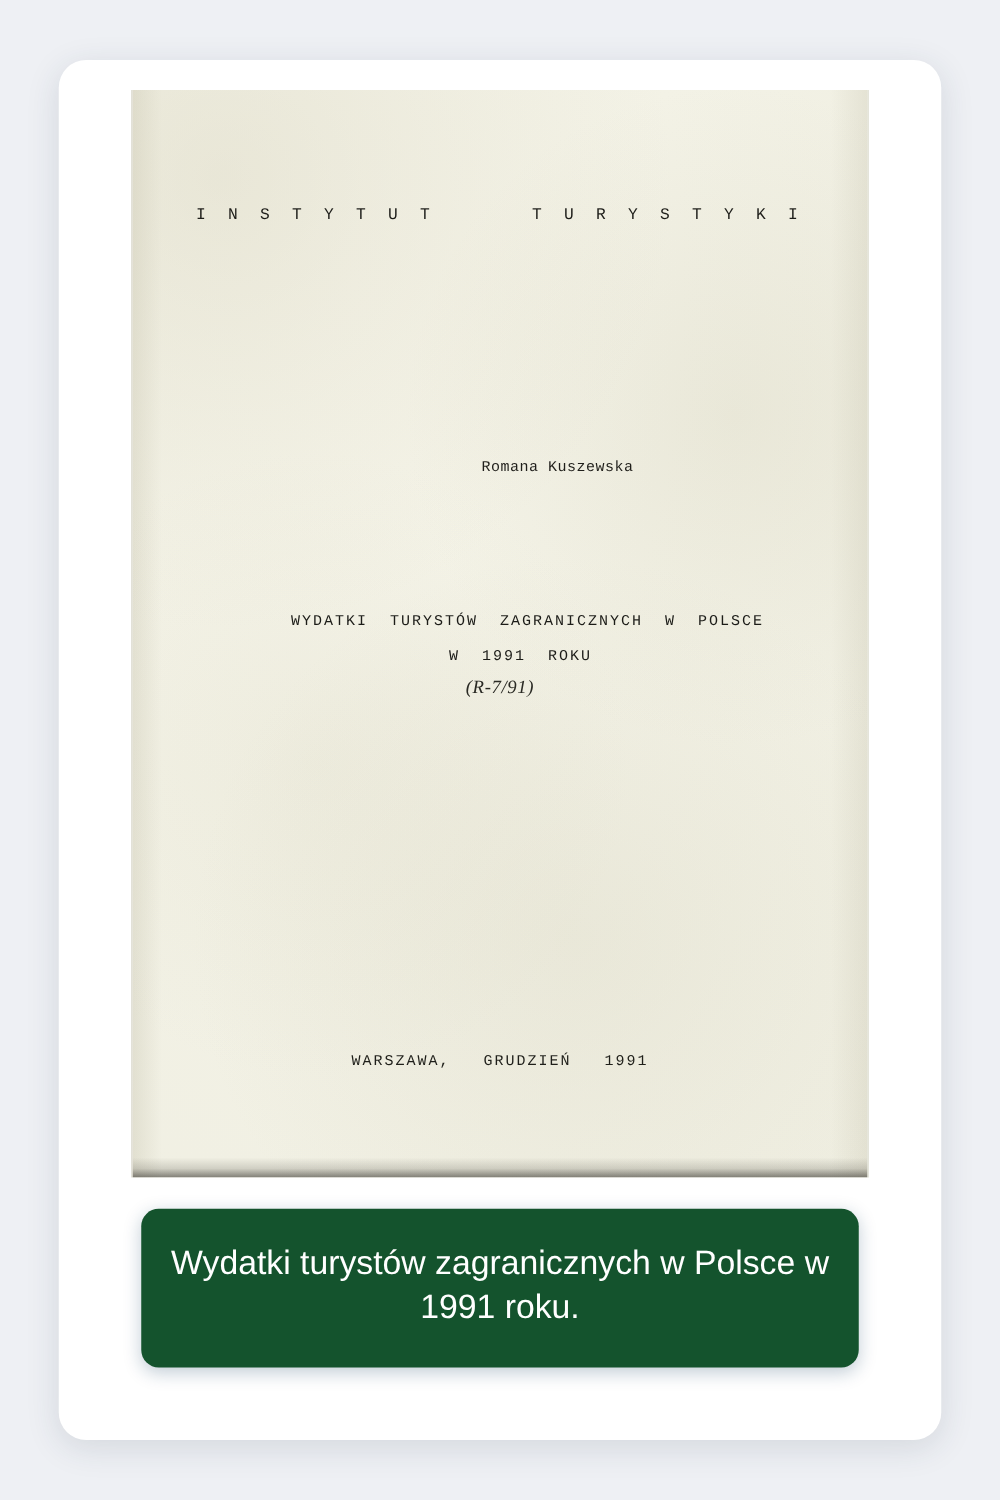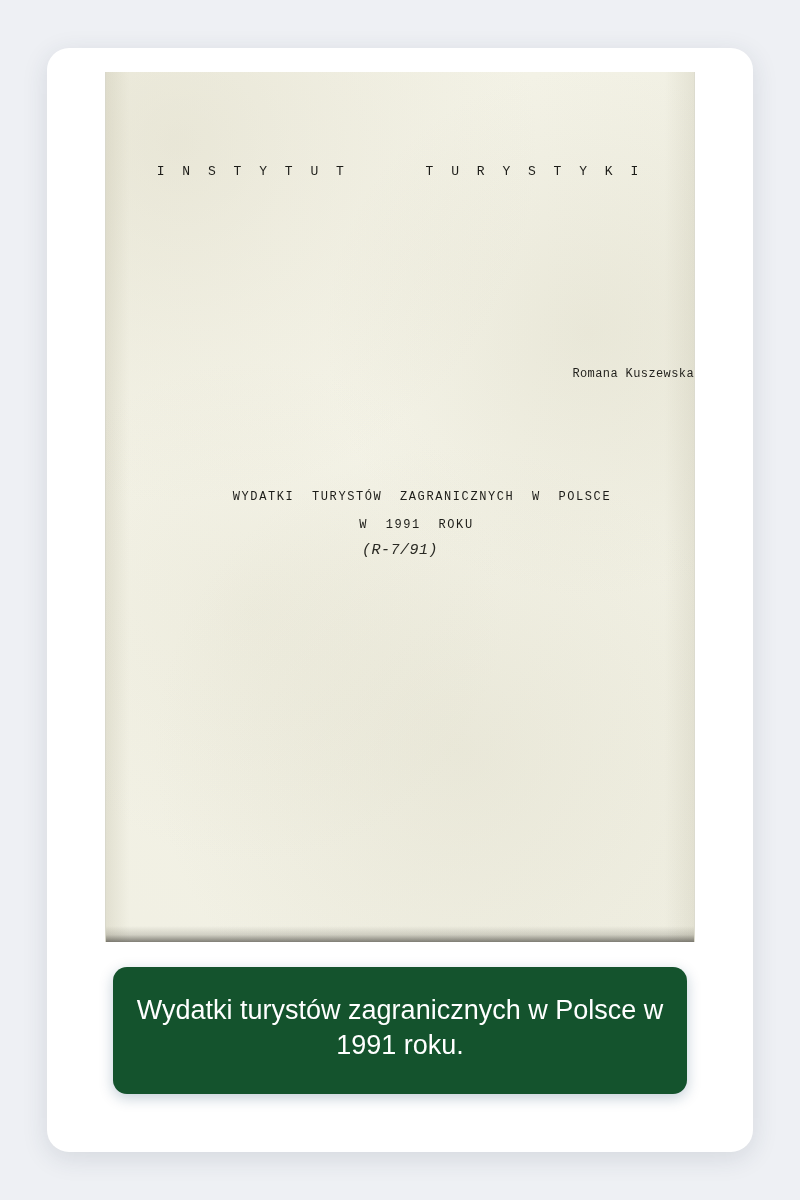--- a/index.html
+++ b/index.html
@@ -92,21 +92,21 @@
   .institute {
     top: 92px;
     font-size: 13px;
     letter-spacing: 5px;
     color: #1d1d19;
     text-align: center;
   }
 
   .author {
     top: 295px;
-    text-align: right;
+    text-align: center;
     padding-left: 92px;
     font-size: 12px;
     letter-spacing: 0.4px;
     color: #201f1b;
   }
 
   .title-line1 {
     top: 418px;
     font-size: 12px;
     letter-spacing: 1.6px;
@@ -115,21 +115,21 @@
   }
   .title-line2 {
     top: 446px;
     font-size: 12px;
     letter-spacing: 1.6px;
     color: #1c1c18;
     margin-left: 33px;
   }
   .report-code {
     top: 470px;
-    font-family: Liberation Mono, monospace;
+    font-family: Liberation Serif, serif;
     font-style: italic;
     font-size: 15px;
     letter-spacing: 0.5px;
     color: #2a2a24;
   }
 
   .place-date {
     top: 770px;
     font-size: 12px;
     letter-spacing: 1.6px;
@@ -165,19 +165,20 @@
       <div class="scan-text institute">I N S T Y T U T      T U R Y S T Y K I</div>
 
       <div class="scan-text author">Romana Kuszewska</div>
 
       <div class="scan-text title-line1">WYDATKI  TURYSTÓW  ZAGRANICZNYCH  W  POLSCE</div>
 
       <div class="scan-text title-line2">W  1991  ROKU</div>
 
       <div class="scan-text report-code">(R-7/91)</div>
 
+      <div class="scan-text place-date">WARSZAWA,   GRUDZIEŃ   1991</div>
     </div>
 
     <div class="caption">Wydatki turystów zagranicznych w Polsce w 1991 roku.</div>
 
   </div>
 
 </div>
 
 </body></html>

